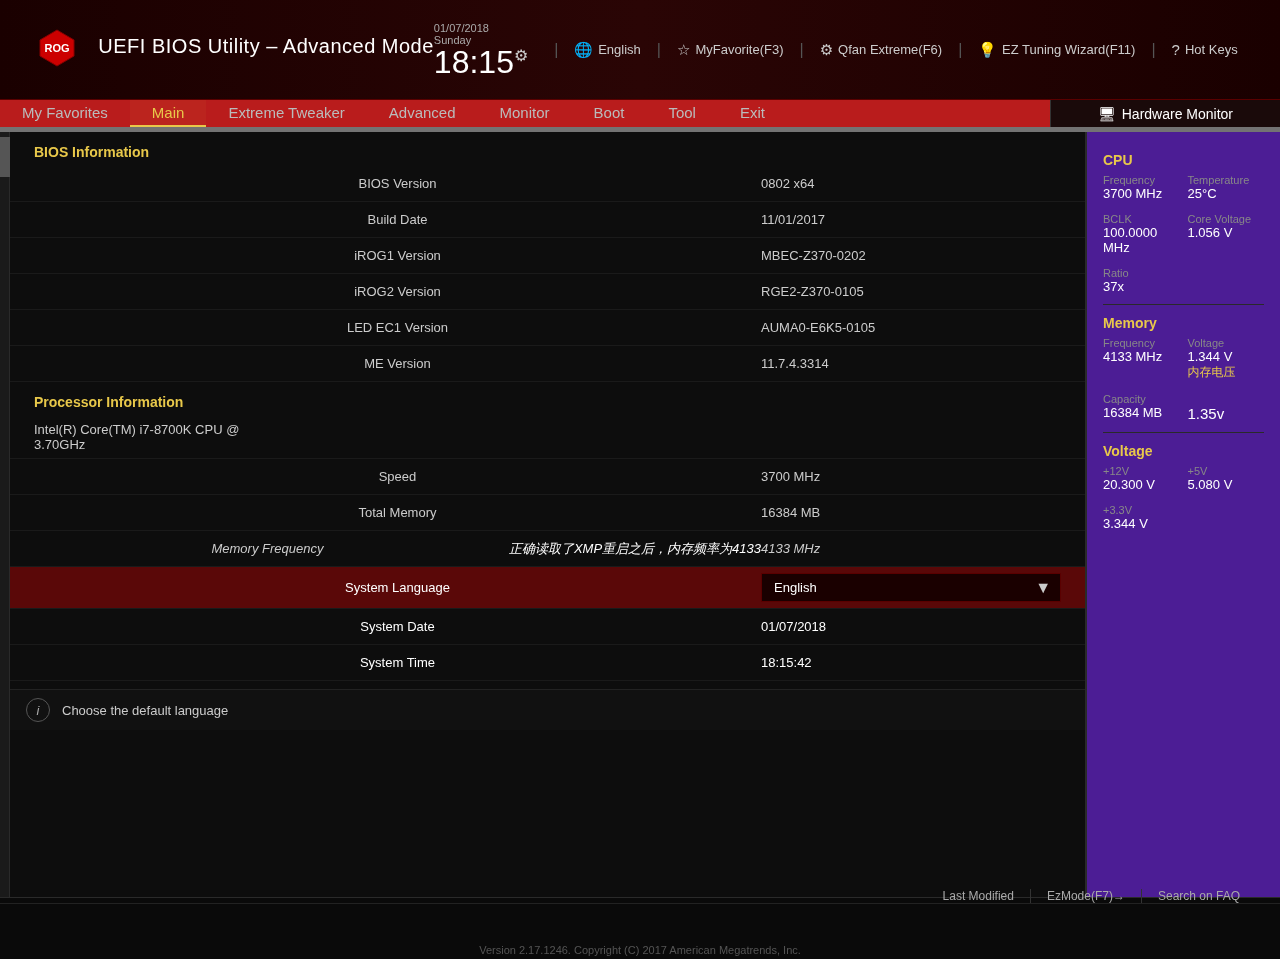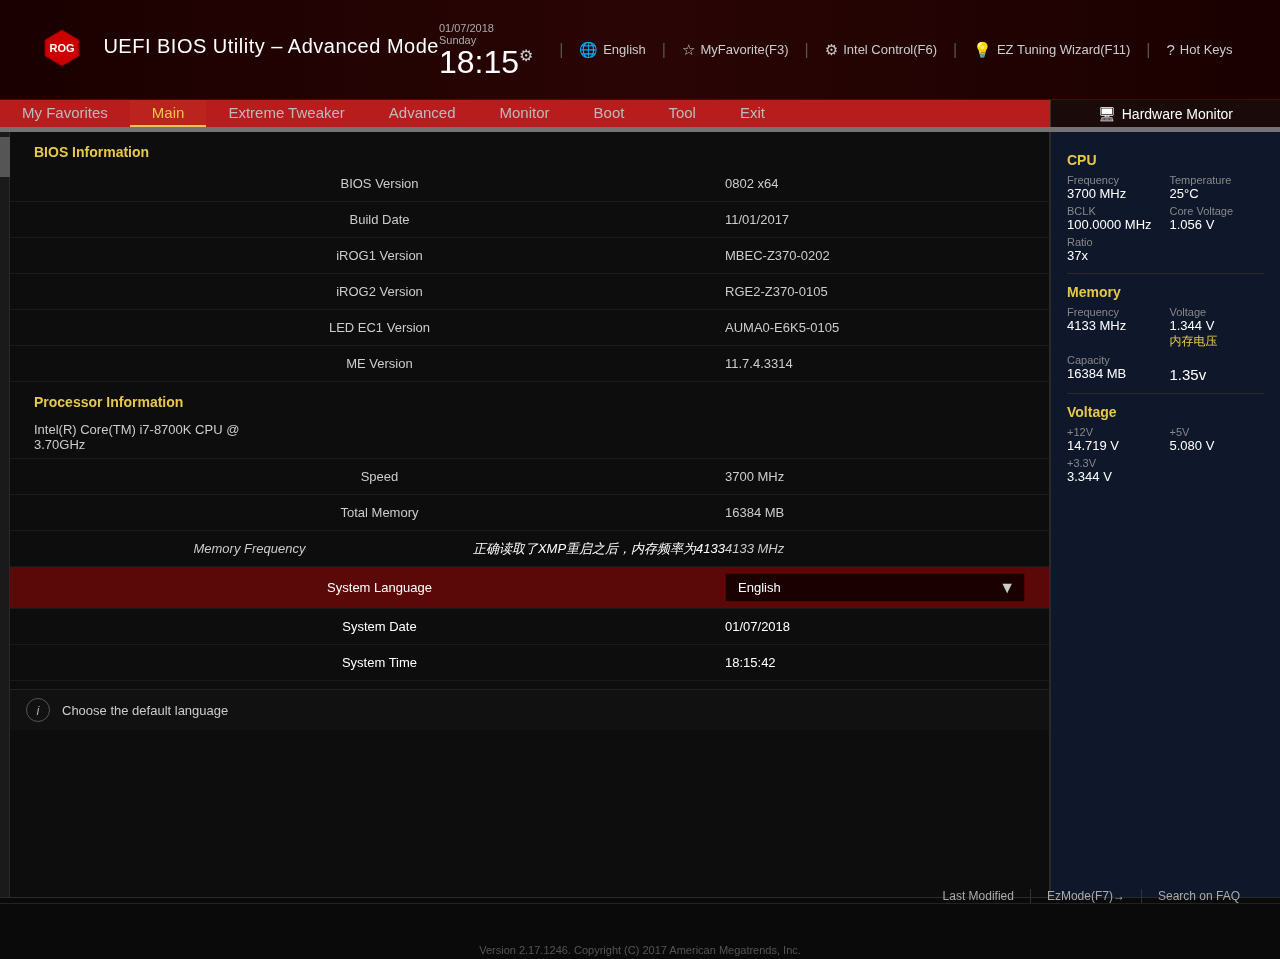--- a/index.html
+++ b/index.html
@@ -230,41 +230,41 @@
       display: flex;
       align-items: center;
       justify-content: center;
       color: #aaa;
       font-size: 13px;
       font-style: italic;
     }
 
     
     .hw-panel {
-      width: 230px;
-      background: #0f172a;
+      width: 194px;
+      background: #4c1d95;
       padding: 12px 16px;
       border-left: 1px solid #2a2a2a;
       overflow-y: auto;
     }
     .hw-section-title {
       color: #e8c84a;
       font-size: 14px;
       font-weight: 600;
       margin: 8px 0 6px;
     }
     .hw-divider {
       border: none;
       border-top: 1px solid #2a2a2a;
       margin: 10px 0;
     }
     .hw-grid {
       display: grid;
       grid-template-columns: 1fr 1fr;
-      gap: 4px 8px;
+      gap: 12px 8px;
     }
     .hw-label {
       color: #888;
       font-size: 11px;
     }
     .hw-value {
       color: #fff;
       font-size: 13px;
       font-weight: 500;
     }
@@ -343,21 +343,21 @@
       <span>English</span>
     </div>
     <span class="header-sep">|</span>
     <div class="header-btn">
       <span class="icon">☆</span>
       <span>MyFavorite(F3)</span>
     </div>
     <span class="header-sep">|</span>
     <div class="header-btn">
       <span class="icon">⚙</span>
-      <span>Intel Control(F6)</span>
+      <span>Qfan Extreme(F6)</span>
     </div>
     <span class="header-sep">|</span>
     <div class="header-btn">
       <span class="icon">💡</span>
       <span>EZ Tuning Wizard(F11)</span>
     </div>
     <span class="header-sep">|</span>
     <div class="header-btn">
       <span class="icon">?</span>
       <span>Hot Keys</span>
@@ -534,21 +534,21 @@
         <div class="hw-value large">1.35v</div>
       </div>
     </div>
 
     <hr class="hw-divider">
 
     <div class="hw-section-title">Voltage</div>
     <div class="hw-grid">
       <div>
         <div class="hw-label">+12V</div>
-        <div class="hw-value">14.719 V</div>
+        <div class="hw-value">20.300 V</div>
       </div>
       <div>
         <div class="hw-label">+5V</div>
         <div class="hw-value">5.080 V</div>
       </div>
       <div>
         <div class="hw-label">+3.3V</div>
         <div class="hw-value">3.344 V</div>
       </div>
     </div>

